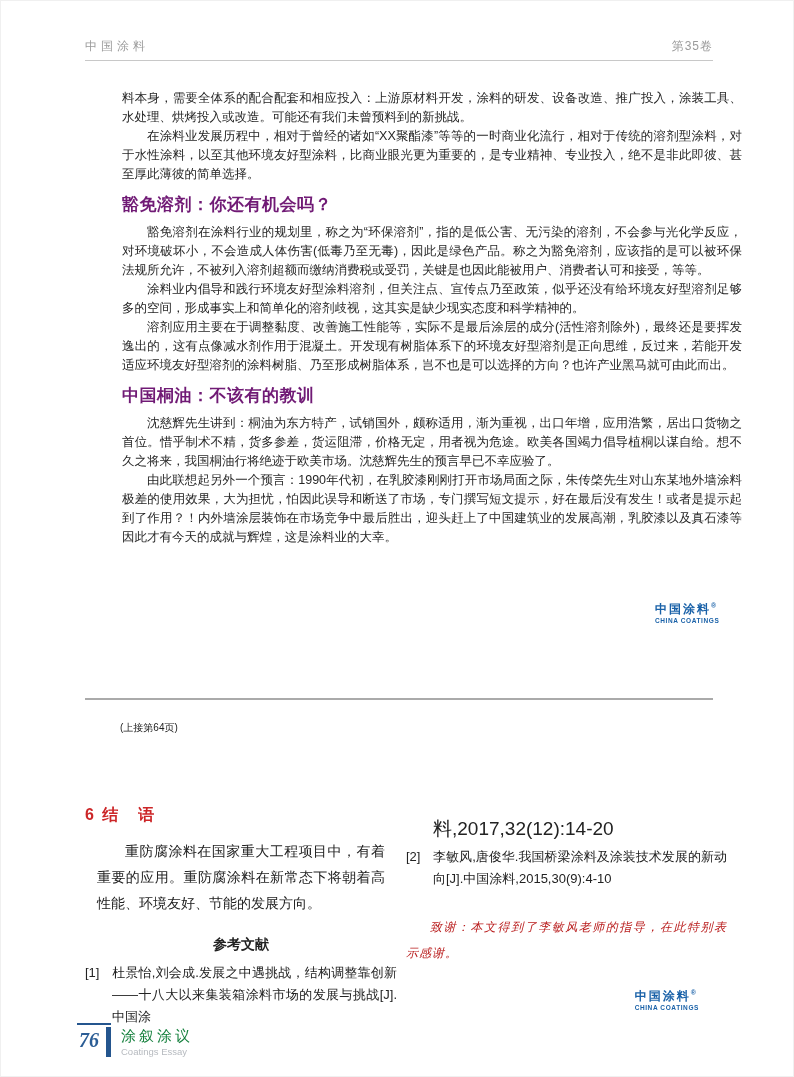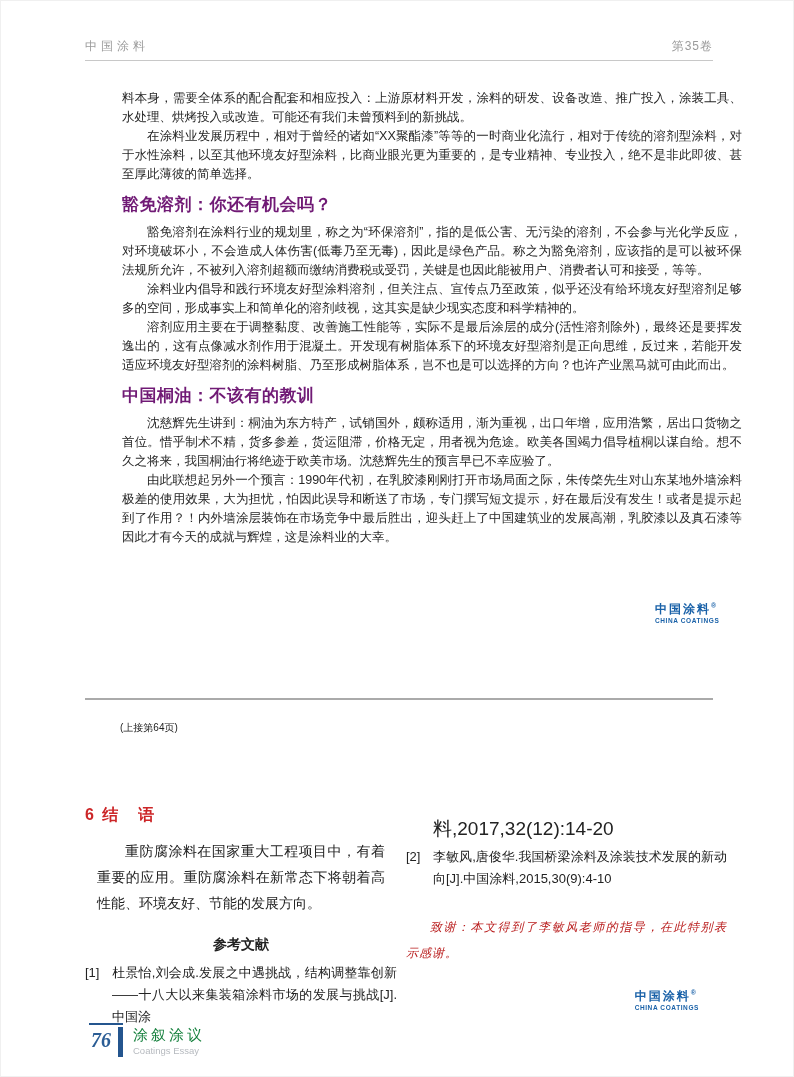--- a/index.html
+++ b/index.html
@@ -57,21 +57,21 @@
   .ref-label { display:inline-block; width:27px; margin-left:-27px; }
   .ref-cont { font-size:19px; line-height:22px; padding-left:27px; }
   .col-right .ref { margin-top:6px; }
   .ack {
     color:#b91c1c; font-size:12px; line-height:26px; font-style:italic;
     letter-spacing:1px; text-indent:2em; text-align:justify; margin:24px 0 0;
   }
   .logo-bottom { margin-top:20px; margin-left:auto; margin-right:28px; width:max-content; }
 
   
-  .page-footer { position:absolute; top:1022px; left:76px; display:flex; align-items:flex-start;margin-left:12px; }
+  .page-footer { position:absolute; top:1022px; left:76px; display:flex; align-items:flex-end; }
   .pn-group { display:flex; align-items:flex-start; border-top:2px solid #24558e; padding-top:2px; }
   .pn {
     font-family:"Liberation Serif","DejaVu Serif",serif; font-style:italic; font-weight:bold;
     font-size:20px; color:#2b5d95; line-height:26px; padding:0 7px 0 2px;
   }
   .pn-bar { width:5px; height:30px; background:#24558e; }
   .footer-colname { margin-left:10px; padding-top:4px; }
   .footer-cn { font-size:15px; color:#15803d; letter-spacing:3px; line-height:16px; }
   .footer-en { font-size:9.5px; color:#b6babf; margin-top:2px; }
 </style>

